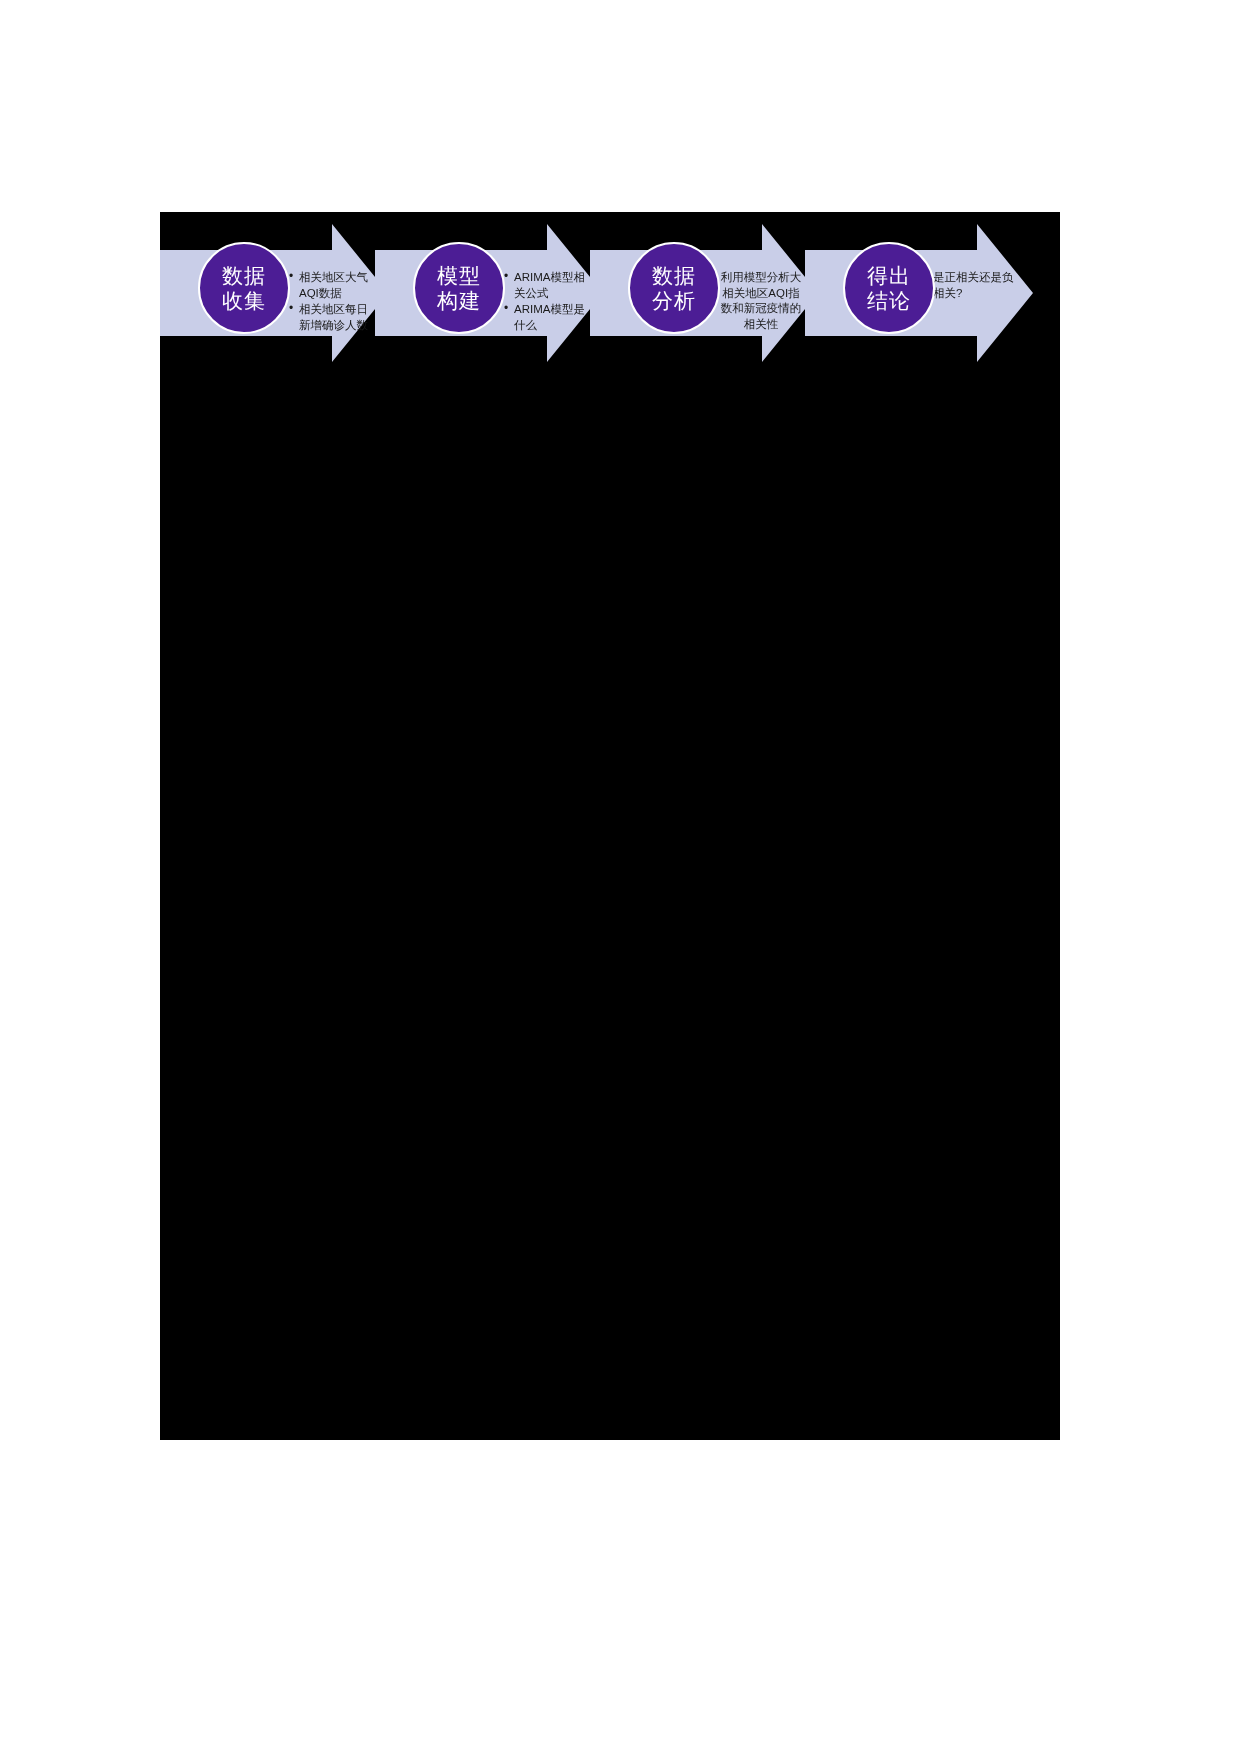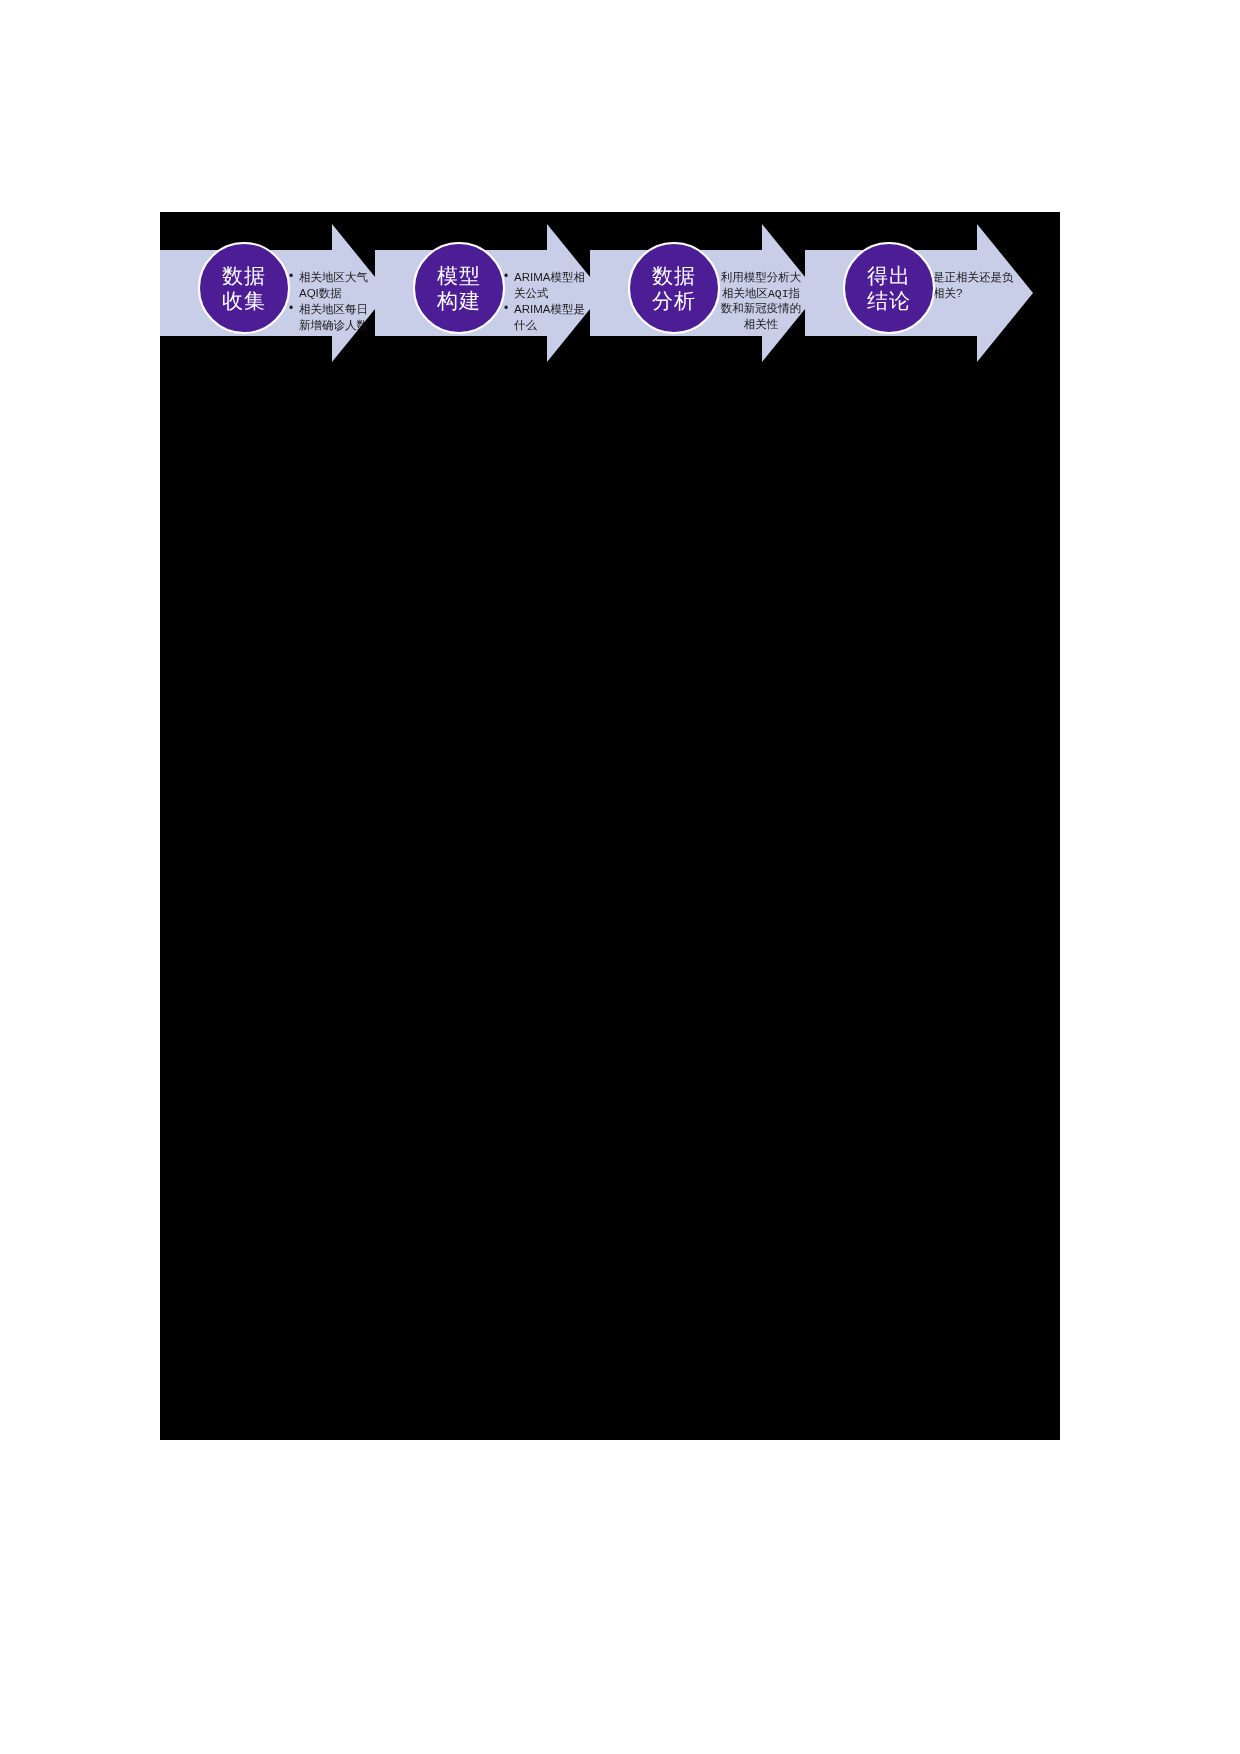--- a/index.html
+++ b/index.html
@@ -114,21 +114,20 @@
   }
   .step-text.bulleted li::before {
     content: "•";
     position: absolute;
     left: -10px;
     top: -1px;
     font-size: 12px;
   }
   .step-text.centered {
     text-align: center;
-    font-family: Liberation Mono, monospace;
   }
   .step-text.centered p {
     margin: 0;
   }
   .step-text.plain p {
     margin: 0;
   }
 </style>
 </head>
 <body>

